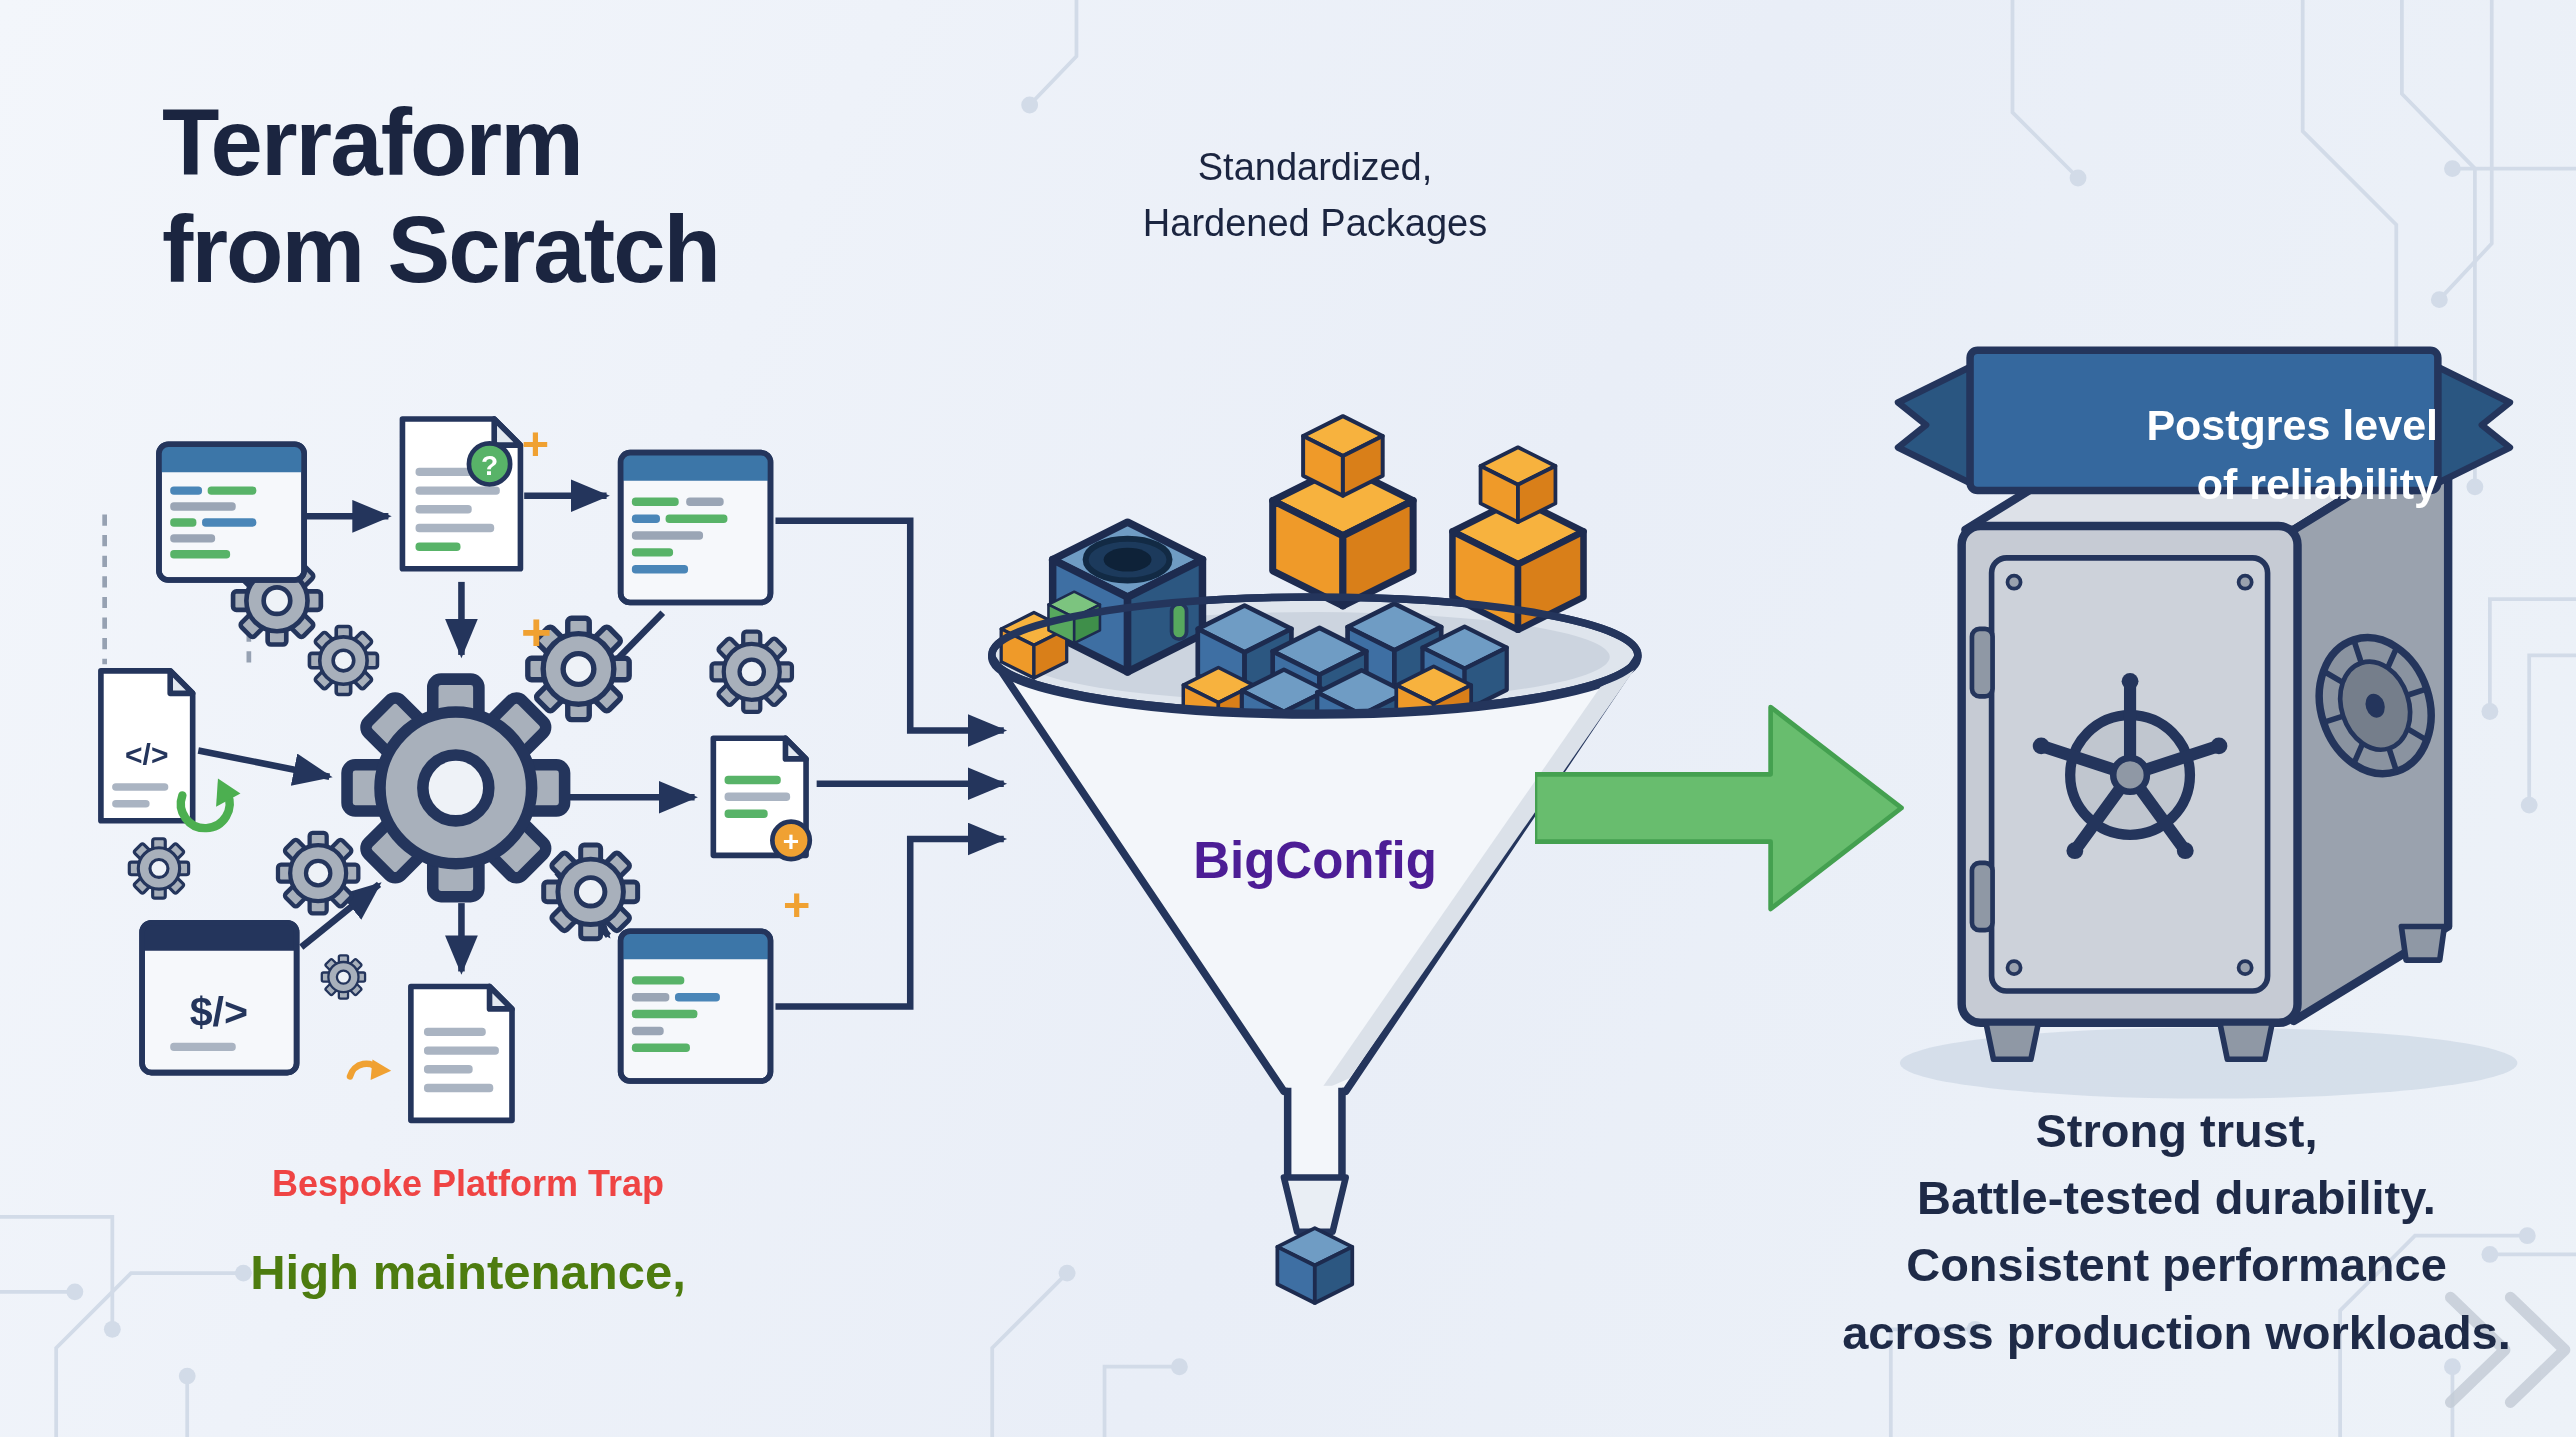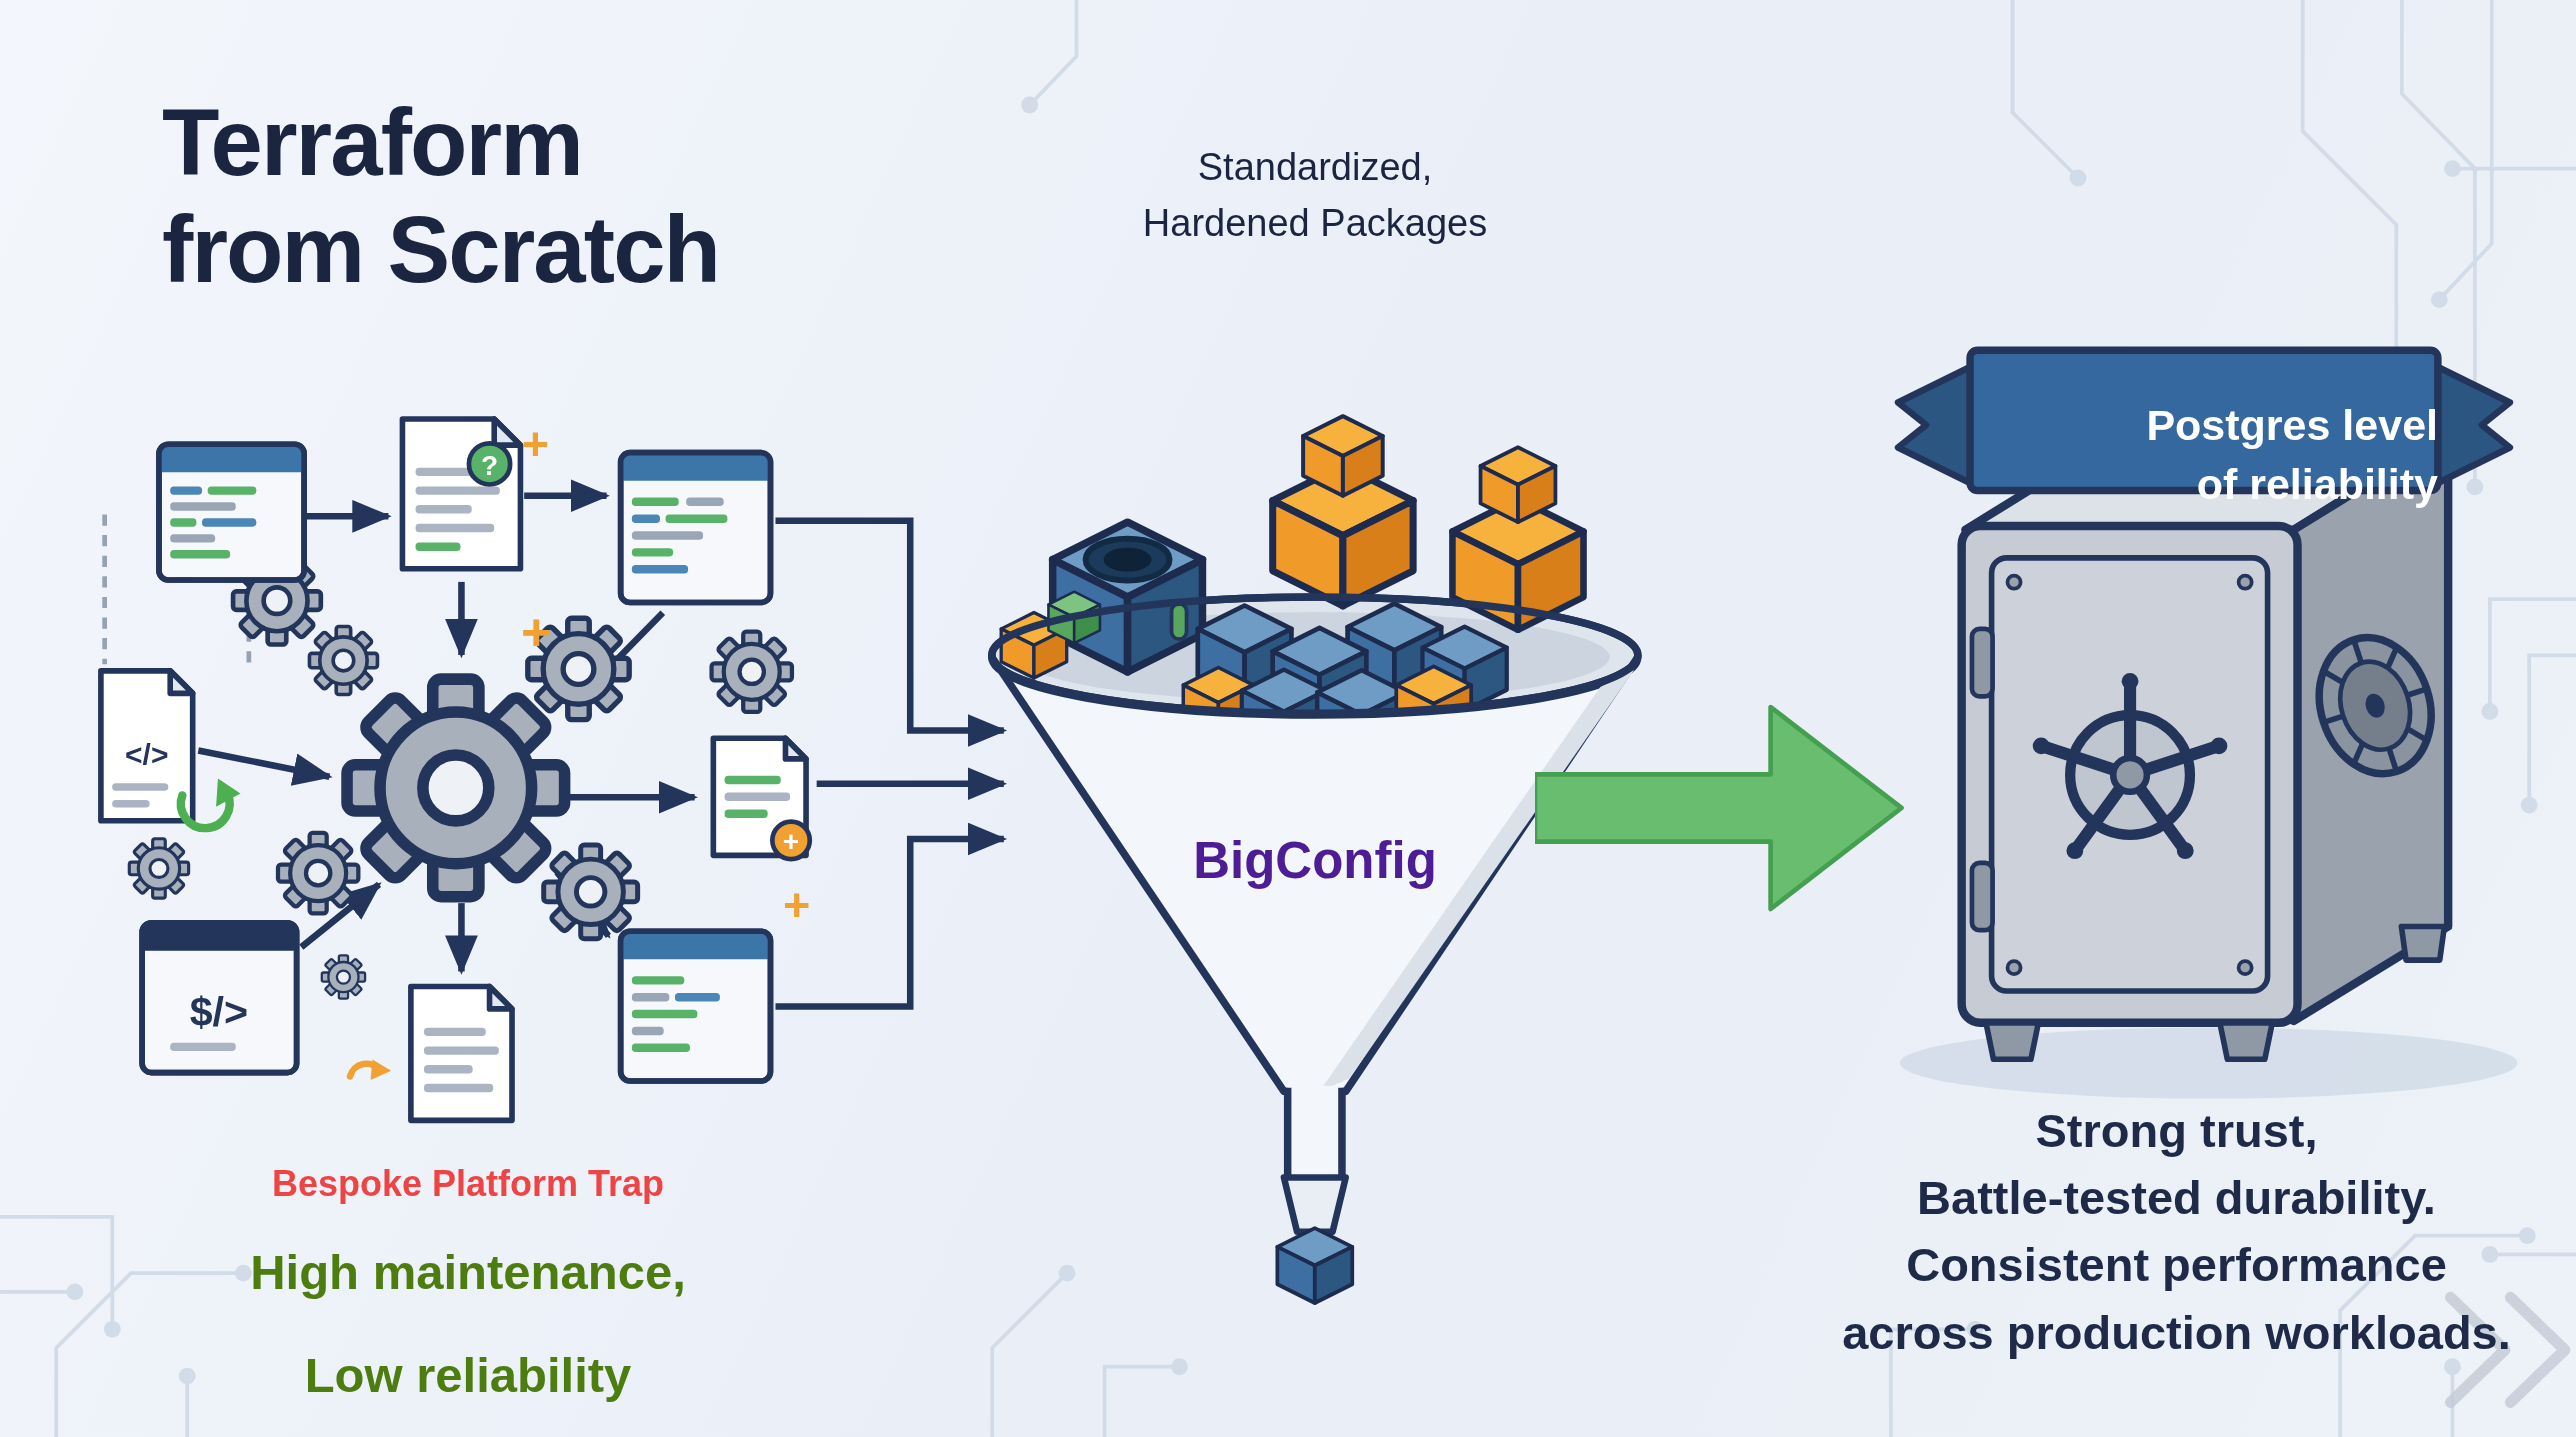--- a/index.html
+++ b/index.html
@@ -358,21 +358,20 @@
 </svg>
 
 <div class="abs banner-text">
   <div>Postgres level</div>
   <div>of reliability</div>
 </div>
 
 <div class="abs cap-left">
   <div class="t">Bespoke Platform Trap</div>
   <div class="l">High maintenance,</div>
-  <div class="l">Low reliability</div>
 </div>
 
 <div class="abs cap-right">
   <div>Strong trust,</div>
   <div>Battle-tested durability.</div>
   <div>Consistent performance</div>
   <div>across production workloads.</div>
 </div>
 
 

